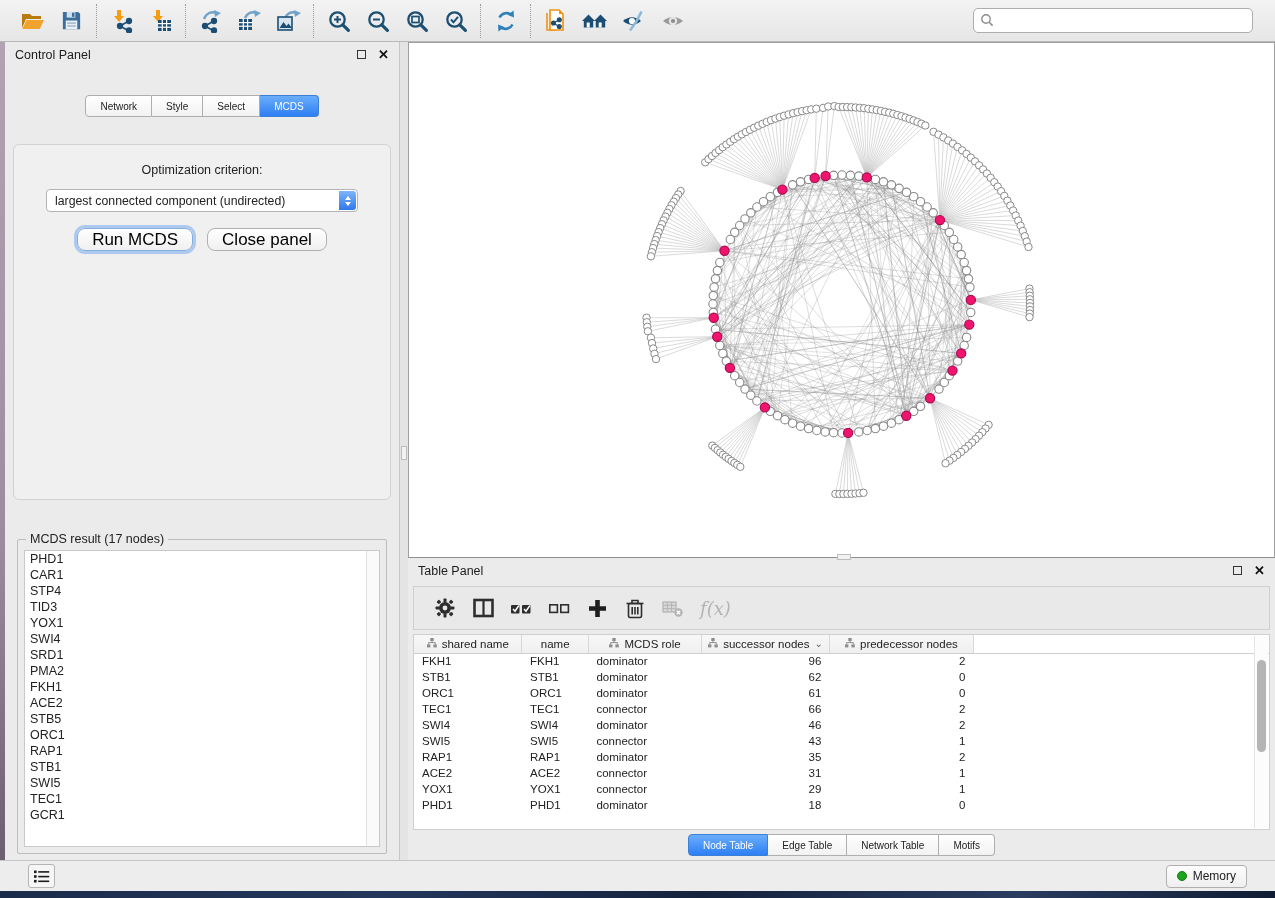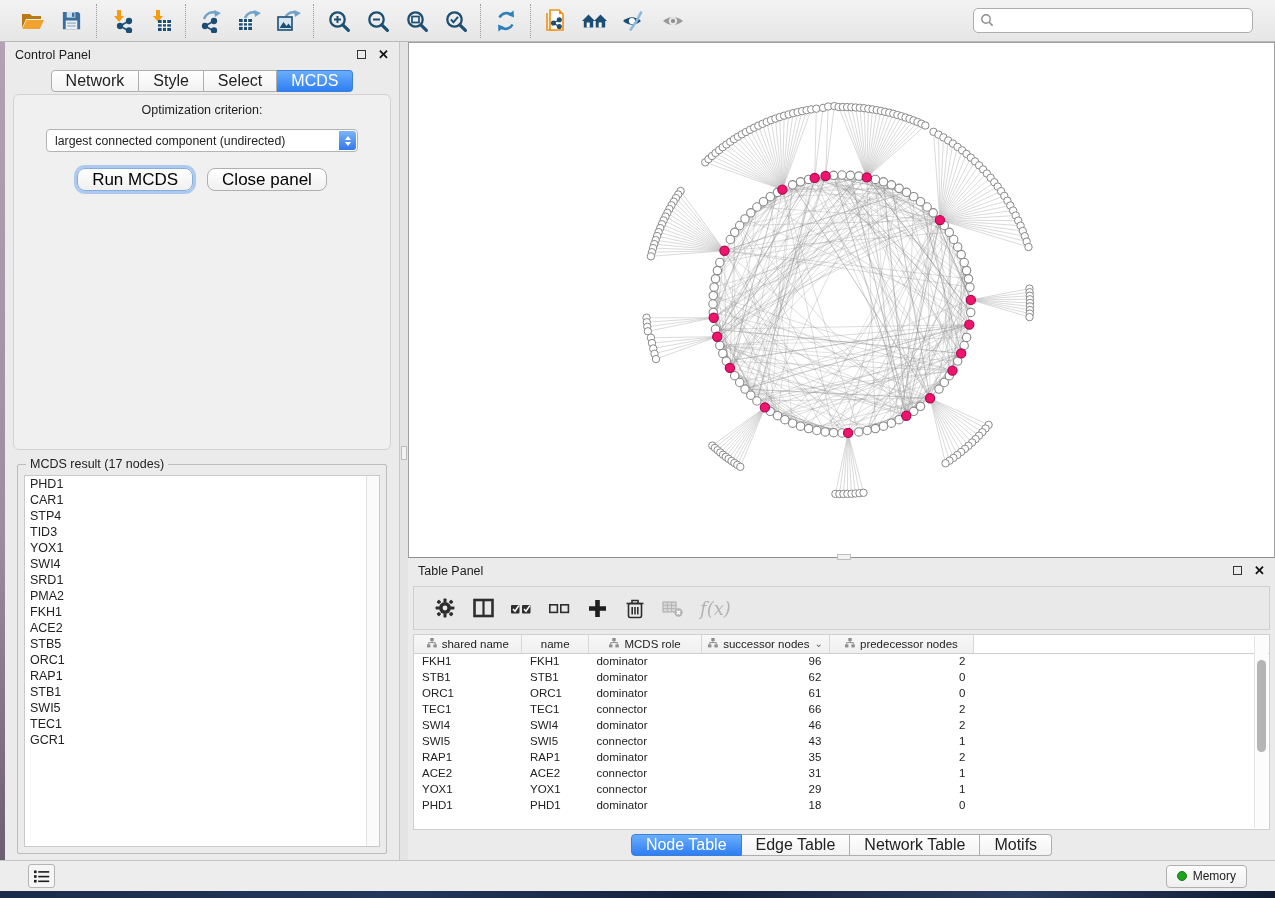--- a/index.html
+++ b/index.html
@@ -16,34 +16,34 @@
   .searchwrap { position:relative; margin-right:22px; }
   .searchwrap input { width:280px; height:25px; border:1px solid #adadad; border-radius:5px; background:#fff;
                       padding:0 8px 0 26px; font-size:12px; outline:none; }
   .searchwrap .mag { position:absolute; left:7px; top:5px; }
 
   
   .workspace { display:flex; height:818px; }
   .wall-left { width:5px; background:linear-gradient(#b2a2b2,#9d8c9e 60%,#6d5f72); }
 
   
-  .cpanel { width:395px; background:#ebebeb; display:flex; flex-direction:column; border-right:1px solid #c7c7c7; }
+  .cpanel { width:395px; background:#ebebeb; display:flex; flex-direction:column; border-right:1px solid #c7c7c7;gap:25px; }
   .panel-head { height:25px; display:flex; align-items:center; padding:0 10px; font-size:12.5px; color:#1c1c1c; }
   .panel-head .ph-sp { flex:1; }
   .float-box { width:9px; height:9px; border:1.6px solid #333; margin-right:12px; }
   .close-x { font-size:13px; font-weight:bold; color:#111; line-height:1; }
   .tabrow { display:flex; justify-content:center; margin-top:3px; }
   .seg { display:flex; }
   .seg .tab { height:22px; padding:0 14px; display:flex; align-items:center; background:linear-gradient(#ffffff,#f2f2f2);
-              border:1px solid #aeaeae; border-left:none; font-size:16px; color:#222; }
+              border:1px solid #aeaeae; border-left:none; font-size:10px; color:#222; }
   .seg .tab:first-child { border-left:1px solid #aeaeae; border-radius:4px 0 0 4px; }
   .seg .tab:last-child { border-radius:0 4px 4px 0; }
   .seg .tab.active { background:linear-gradient(#6aaefa,#2e7ef5); color:#fff; border-color:#3c7fd6; }
   .cp-inner { margin:2px 8px 6px 8px; background:#f0f0f0; border:1px solid #d2d2d2; border-radius:6px;
-              height:356px; padding-top:8px; }
+              height:356px; padding-top:18px; }
   .opt-label { text-align:center; font-size:12.5px; margin-bottom:12px; }
   .mac-select { margin:0 auto; width:312px; height:23px; background:#fff; border:1px solid #b4b4b4; border-radius:4px;
                 display:flex; align-items:center; font-size:12.3px; position:relative; padding-left:8px; }
   .mac-select .stepper { position:absolute; right:1px; top:1px; bottom:1px; width:17px; border-radius:0 3px 3px 0;
                 background:linear-gradient(#7db4f9,#3178ec); display:flex; flex-direction:column; align-items:center; justify-content:center; gap:2px; }
   .mac-select .stepper i { width:0; height:0; border-left:3.5px solid transparent; border-right:3.5px solid transparent; }
   .mac-select .stepper i.up { border-bottom:4px solid #fff; }
   .mac-select .stepper i.dn { border-top:4px solid #fff; }
   .btnrow { display:flex; justify-content:center; gap:14px; margin-top:16px; }
   .mac-btn { height:23px; padding:0 14px; background:linear-gradient(#ffffff,#f0f0f0); border:1px solid #b0b0b0;

